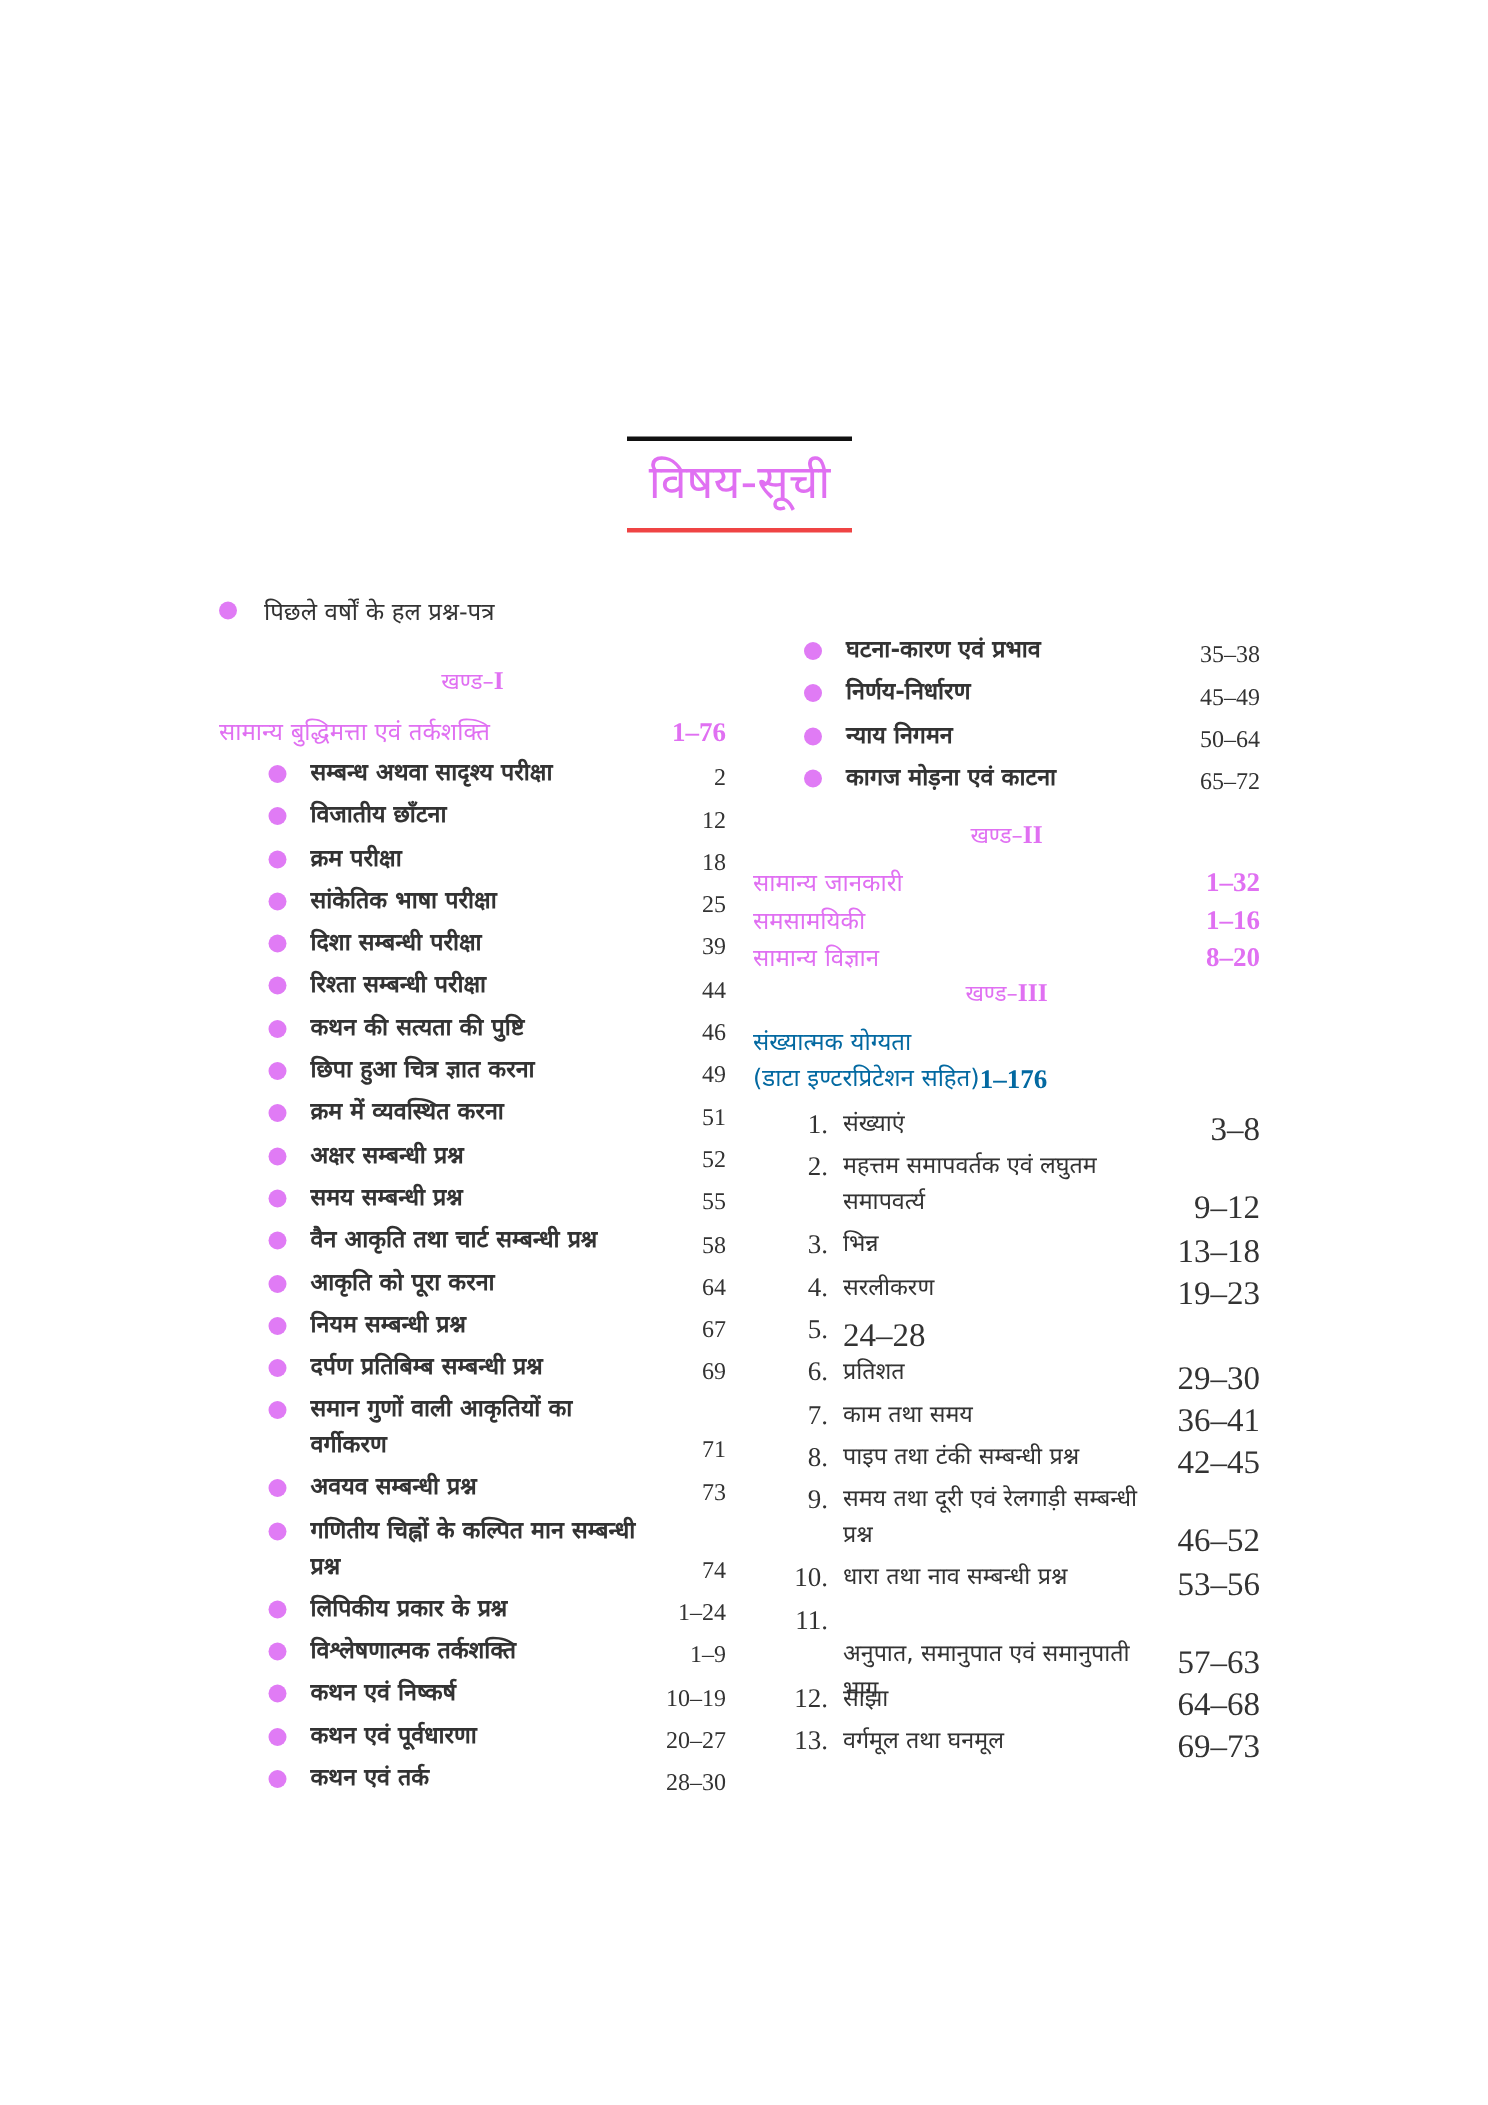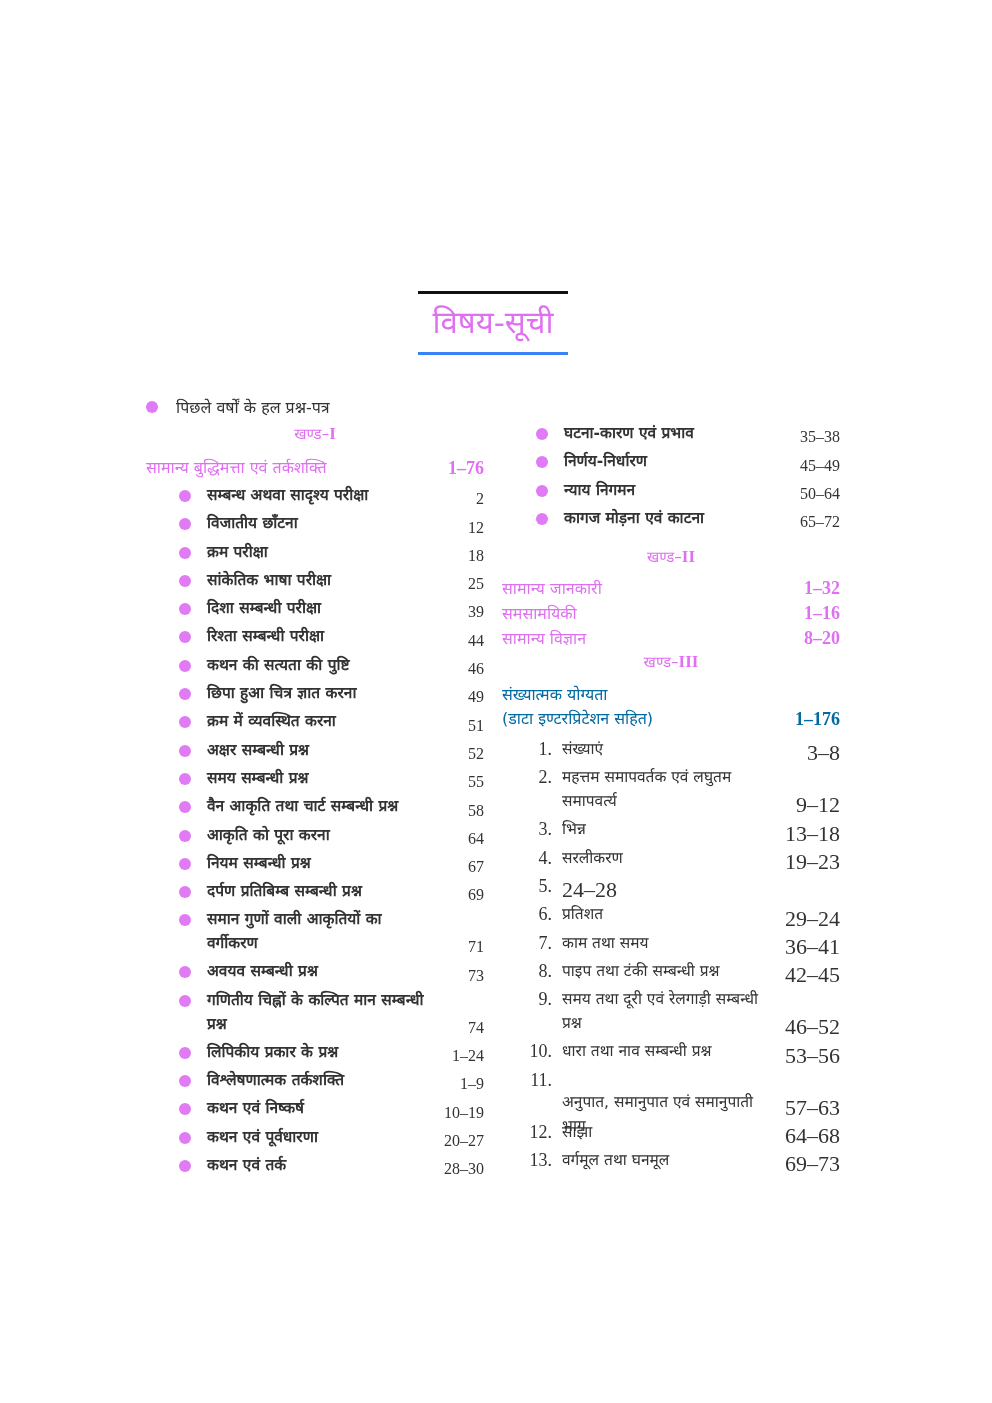--- a/index.html
+++ b/index.html
@@ -1,28 +1,28 @@
 <!DOCTYPE html>
 <html><head>
 <meta charset="utf-8">
 <style>
   * { box-sizing: border-box; margin: 0; padding: 0; }
   html, body { width: 992px; height: 1403px; background: #ffffff; }
   body { position: relative; font-family: "DejaVu Sans", sans-serif; color: #333; overflow: hidden; }
 
   .title-wrap { position: absolute; left: 418px; top: 291px; width: 150px; height: 64px;
-    border-top: 3px solid #111; border-bottom: 3px solid #3b82f6; text-align: center; }
+    border-top: 3px solid #111; border-bottom: 3px solid #ef4444; text-align: center; }
   .title { color: #e070f2; font-size: 31px; line-height: 56px; font-weight: normal; }
 
   .pre-item { position: absolute; left: 146px; top: 396px; display: flex; align-items: center; font-size: 16px; color: #333; }
   .dot { width: 12px; height: 12px; border-radius: 50%; background: #e07bf5; display: inline-block; flex: none; }
   .pre-item .dot { margin-right: 18px; }
 
   .col { position: absolute; }
-  .col-left { left: 146px; top: 423px; width: 338px; }
+  .col-left { left: 146px; top: 443px; width: 338px; }
   .col-right { left: 502px; top: 421px; width: 338px; }
 
   .section-head { color: #e070f2; font-size: 15px; text-align: center; height: 22px; line-height: 22px; }
   .section-head .roman { font-family: "Liberation Serif", serif; font-weight: bold; font-size: 17px; }
 
   .main-row { display: flex; justify-content: space-between; color: #e070f2; font-size: 16px; height: 26px; line-height: 26px; }
   .main-row .pg { font-family: "Liberation Serif", serif; font-weight: bold; font-size: 18px; }
 
   .row { display: flex; align-items: flex-start; font-size: 15.5px; line-height: 24px; color: #333; }
   .row .dot { margin-top: 7px; margin-left: 33px; margin-right: 16px; }
@@ -220,21 +220,21 @@
         <span>सामान्य विज्ञान</span>
         <span class="pg">8–20</span>
       </div>
     </div>
 
   <div class="section-head" style="margin-top:0px;">
     <span>खण्ड–</span><span class="roman">III</span>
   </div>
   <div style="margin-top:10px; color:#0369a1; font-size:16px;">
     <div style="height:24px; line-height:24px;">संख्यात्मक योग्यता</div>
-    <div style="display:flex; justify-content:space-between; height:24px; line-height:24px;">
+    <div style="display:flex; height:24px; line-height:24px;">
       <span>(डाटा इण्टरप्रिटेशन सहित)</span>
       <span style="font-family:'Liberation Serif', serif; font-weight:bold; font-size:18px;">1–176</span>
     </div>
   </div>
   <div id="numbered-items" style="margin-top:6px;">
       <div class="num-row single">
         <span class="num">1.</span>
         <span class="label">संख्याएं</span>
         <span class="pg">3–8</span>
       </div>
@@ -253,21 +253,21 @@
         <span class="label">सरलीकरण</span>
         <span class="pg">19–23</span>
       </div>
       <div class="num-row single">
         <span class="num">5.</span>
         <span class="pg">24–28</span>
       </div>
       <div class="num-row single">
         <span class="num">6.</span>
         <span class="label">प्रतिशत</span>
-        <span class="pg">29–24</span>
+        <span class="pg">29–30</span>
       </div>
       <div class="num-row single">
         <span class="num">7.</span>
         <span class="label">काम तथा समय</span>
         <span class="pg">36–41</span>
       </div>
       <div class="num-row single">
         <span class="num">8.</span>
         <span class="label">पाइप तथा टंकी सम्बन्धी प्रश्न</span>
         <span class="pg">42–45</span>

